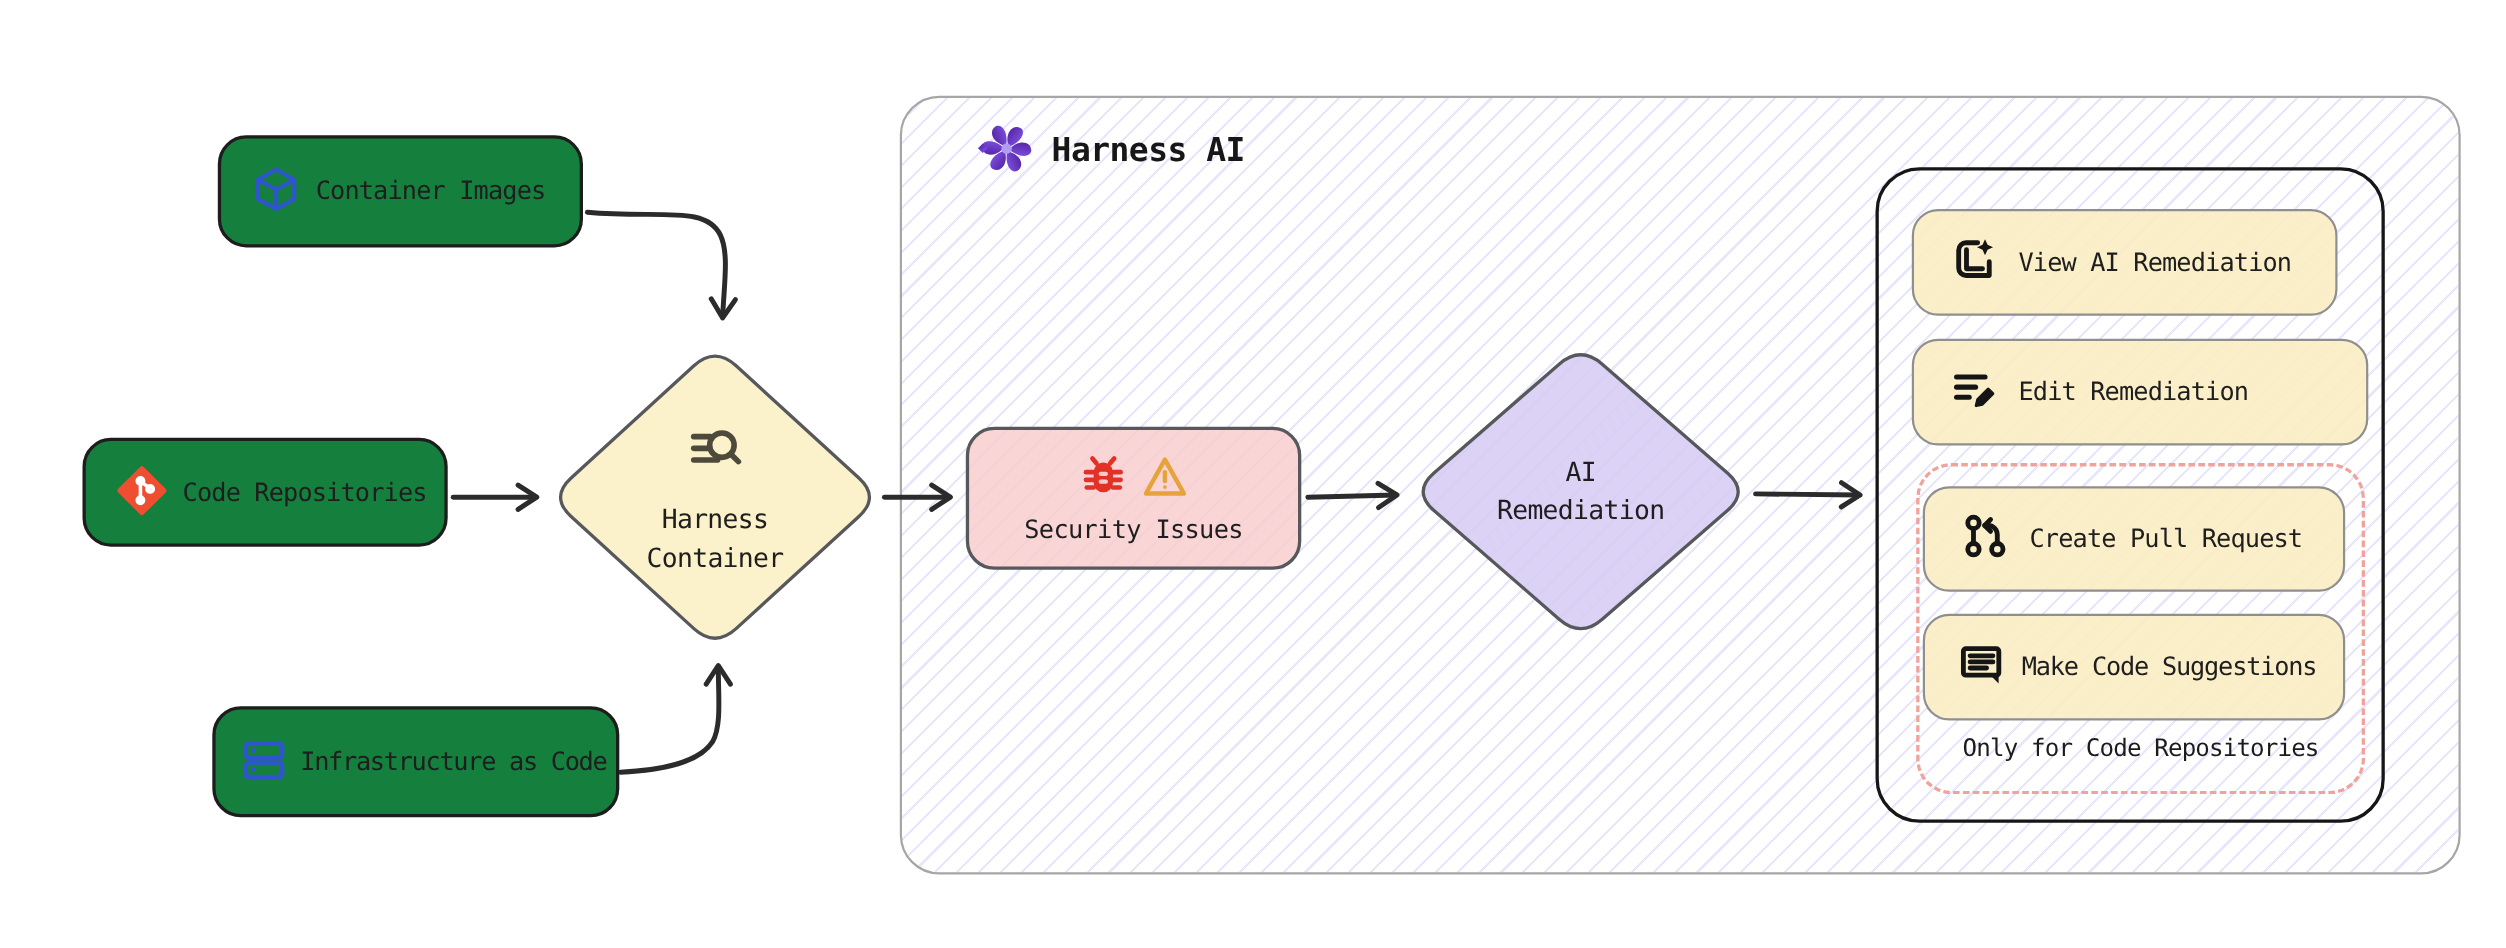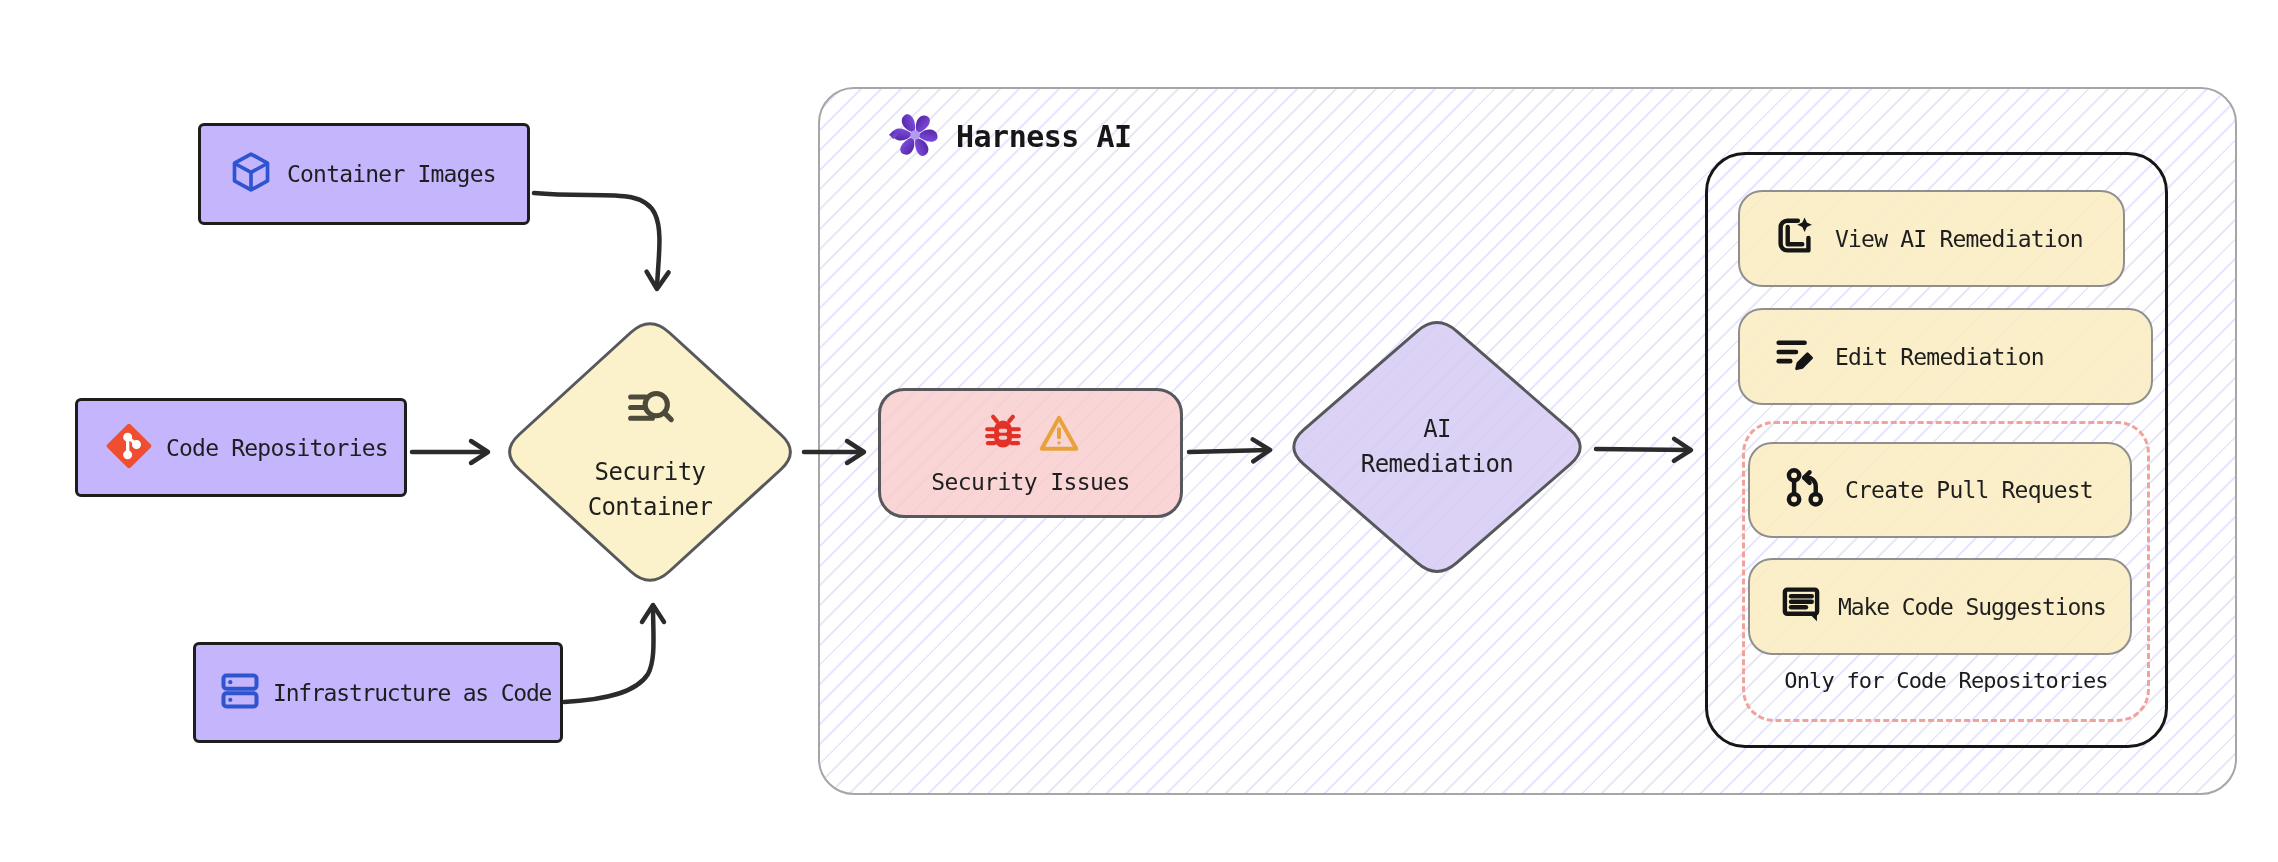--- a/index.html
+++ b/index.html
@@ -18,22 +18,22 @@
   }
   .harness-header{
     position:absolute;left:888px;top:108px;display:flex;align-items:center;gap:16px;
   }
   .harness-header .title{font-size:30px;font-weight:700;letter-spacing:-0.5px;color:#171717;}
 
   svg.overlay{position:absolute;left:0;top:0;z-index:3;pointer-events:none;}
 
   
   .node{
-    position:absolute;box-sizing:border-box;background:#c4b5fd;
-    border:3px solid #1d1d1d;border-radius:6px;
+    position:absolute;box-sizing:border-box;background:#15803d;
+    border:3px solid #1d1d1d;border-radius:26px;
     display:flex;align-items:center;gap:14px;padding-left:28px;z-index:4;
   }
   .node .lbl{font-size:23px;letter-spacing:-0.8px;white-space:nowrap;}
   .n1{left:198px;top:123px;width:332px;height:102px;}
   .n2{left:75px;top:398px;width:332px;height:99px;}
   .n3{left:193px;top:642px;width:370px;height:101px;padding-left:22px;gap:11px;}
   .n3 .lbl{letter-spacing:-1.2px;}
 
   
   .issues{
@@ -176,21 +176,21 @@
   <div class="dmd-label dmd1">
     <span class="ic scan-ic">
       <svg width="58" height="58" viewBox="0 0 24 24" fill="none" stroke="#4d4a3b" stroke-width="2.1" stroke-linecap="round">
         <path d="M4 6.6 H10.2"></path>
         <path d="M4 11 H9.4"></path>
         <path d="M4 15.4 H13"></path>
         <circle cx="14.6" cy="9.8" r="4.6"></circle>
         <path d="M18 13.2 L20.8 16"></path>
       </svg>
     </span>
-    <span class="line">Security</span>
+    <span class="line">Harness</span>
     <span class="line">Container</span>
   </div>
 
   <div class="issues">
     <div class="icon-row">
       <span class="ic">
         <svg width="44" height="44" viewBox="0 0 24 24">
           <g stroke="#e23227" stroke-width="2.3" stroke-linecap="round" fill="none">
             <path d="M8.6 5 L6.6 2.6"></path>
               <path d="M15.4 5 L17.4 2.6"></path>

